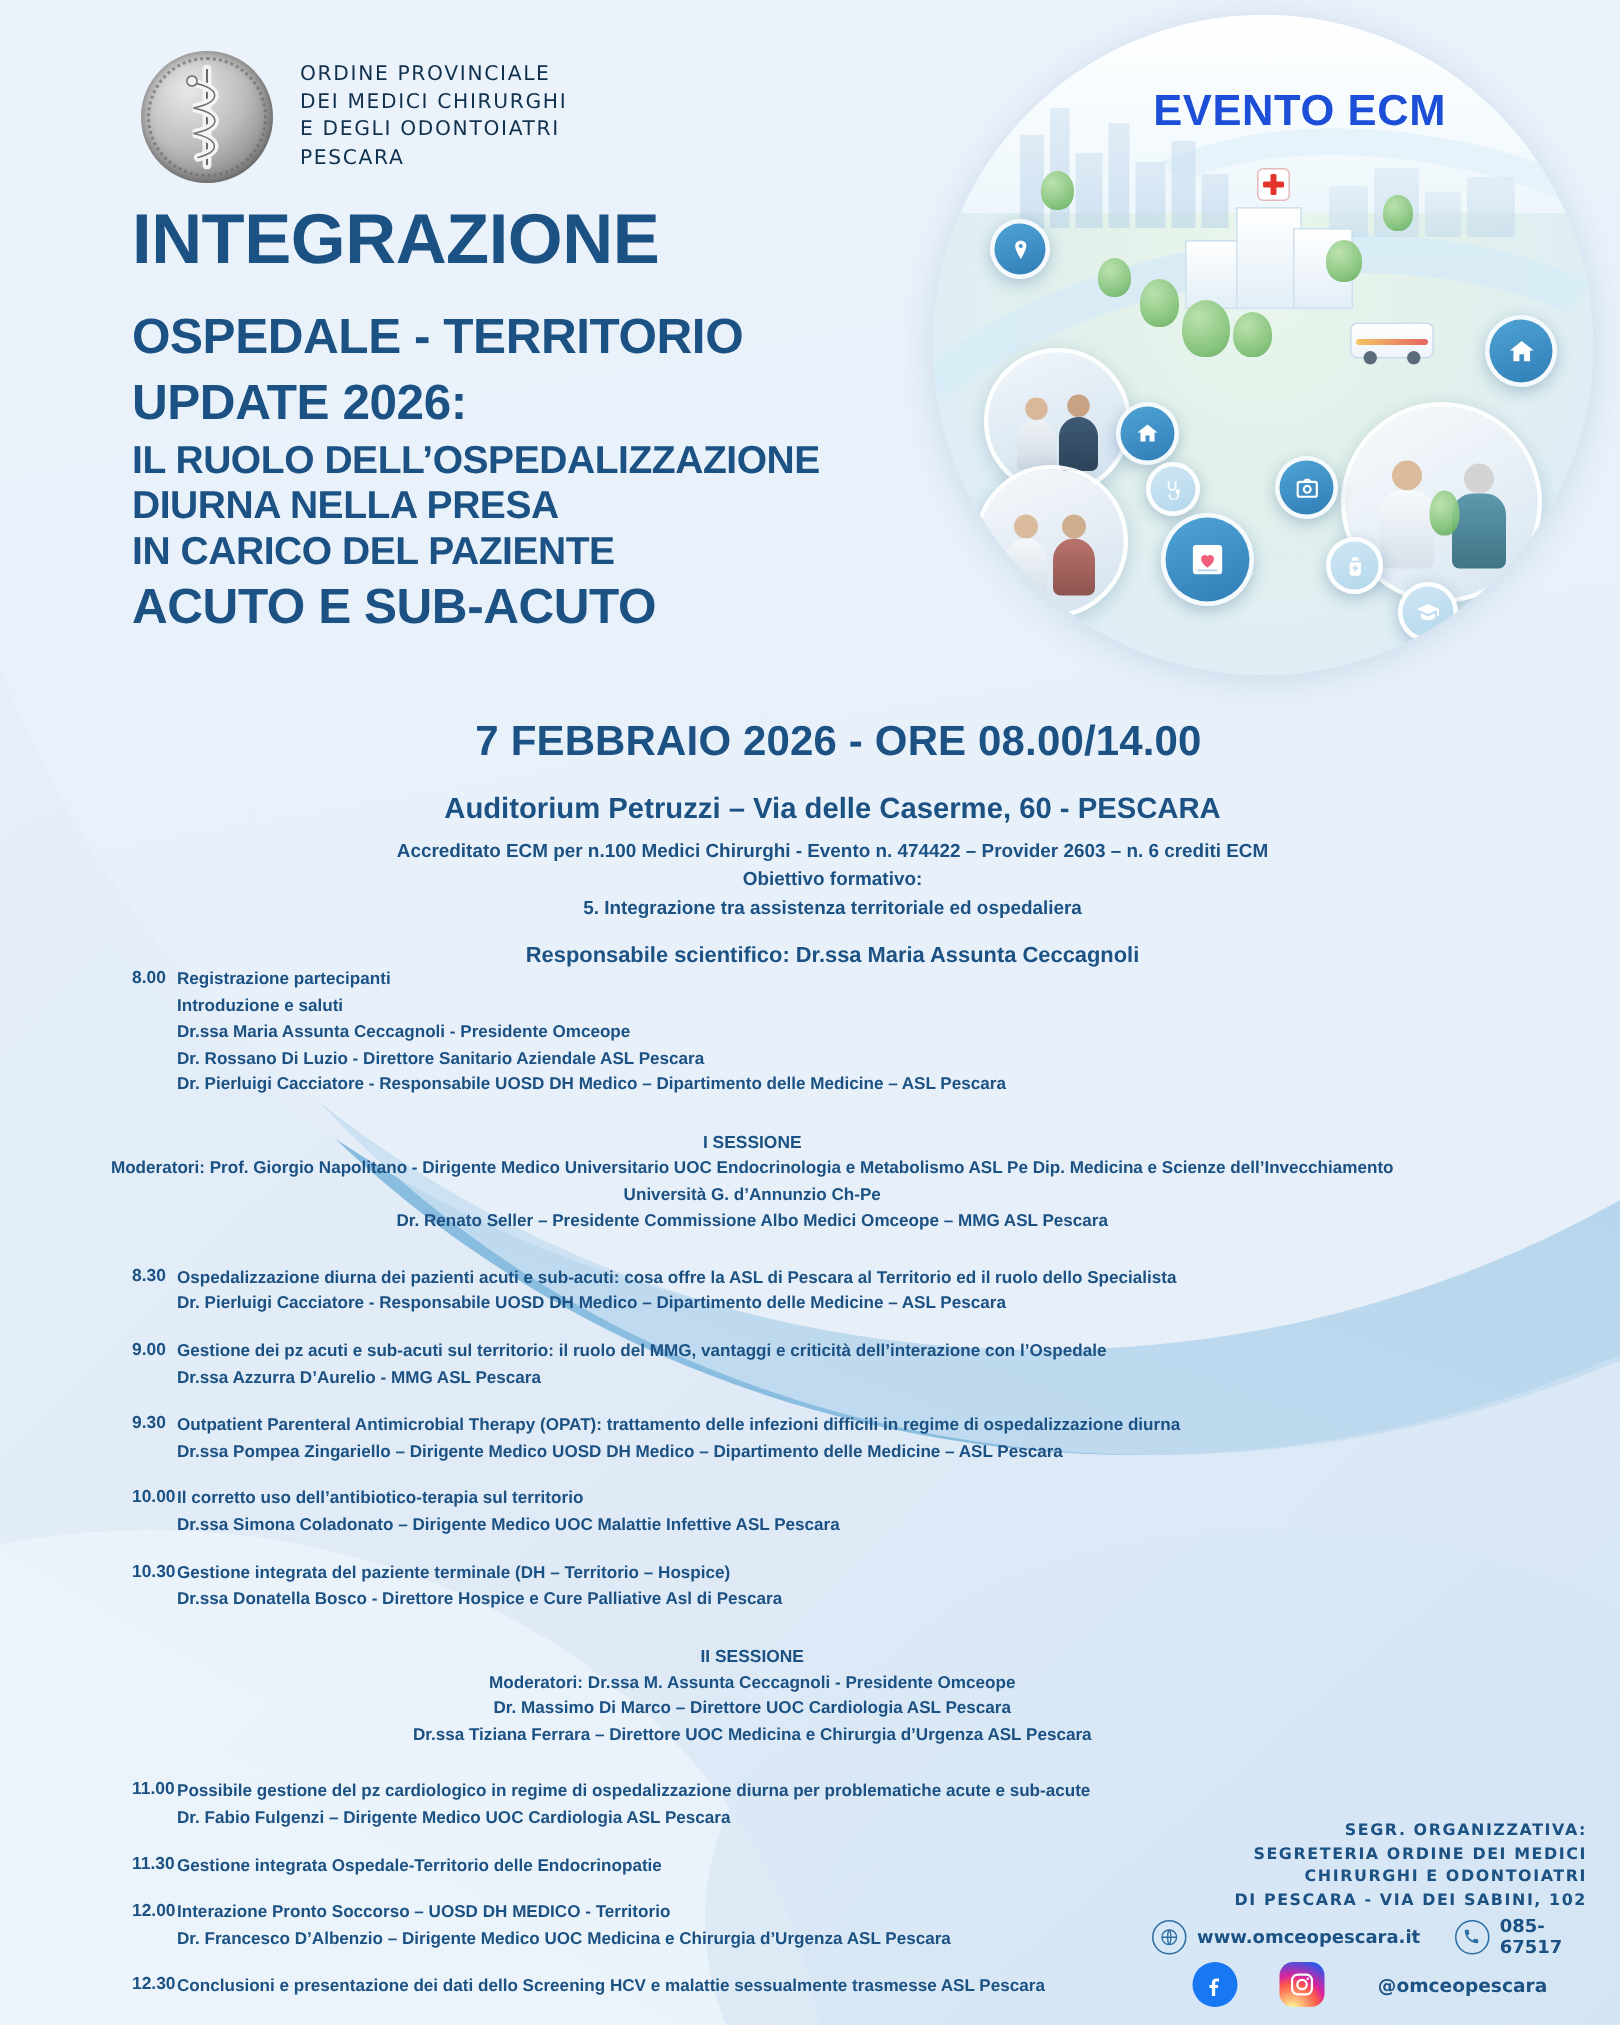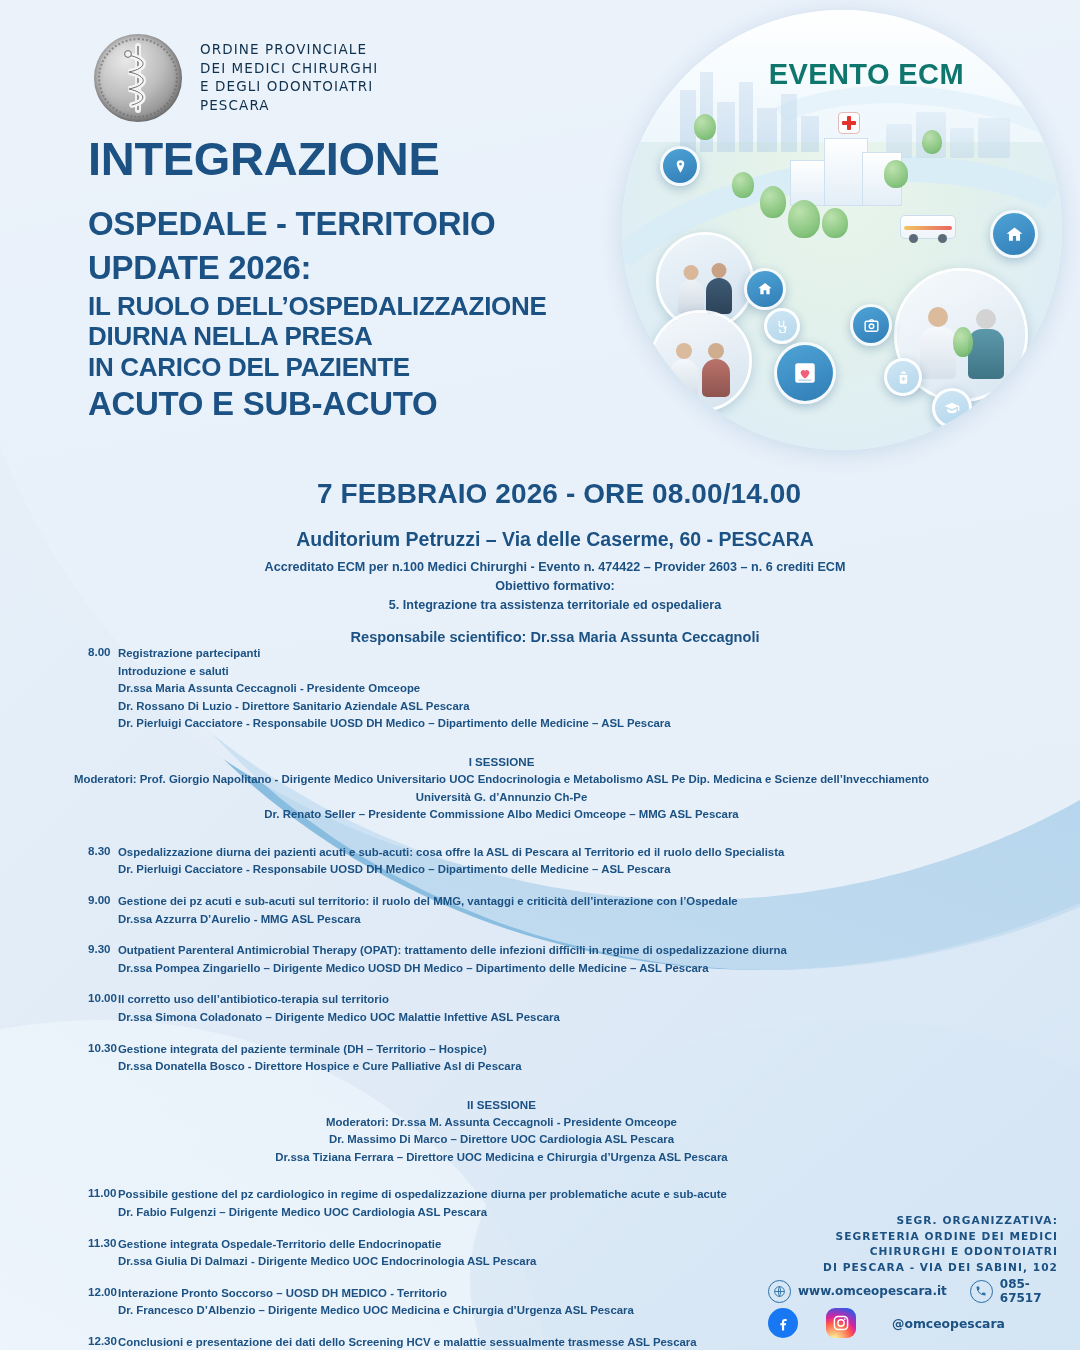--- a/index.html
+++ b/index.html
@@ -121,21 +121,21 @@
     position:absolute;border-radius:50%;
     background:linear-gradient(160deg,#4ea3d4 0%,#3d8dc4 60%,#2f7fb6 100%);
     border:3px solid rgba(255,255,255,.95);
     box-shadow:0 3px 10px rgba(35,90,140,.3);
     display:flex;align-items:center;justify-content:center;color:#fff;
   }
   .ibadge.pale{background:linear-gradient(160deg,#cfe6f4 0%,#b4d7ec 100%);color:#ffffff;}
   .ibadge svg{display:block;}
   .ecm-badge{
     position:absolute;right:98px;top:48px;z-index:6;
-    font-size:29px;font-weight:800;letter-spacing:.4px;color:#0f766e;
+    font-size:29px;font-weight:800;letter-spacing:.4px;color:#1d4ed8;
     font-family:"Liberation Sans",sans-serif;white-space:nowrap;
   }
 
   
   .titles{position:absolute;left:88px;top:135px;width:520px;z-index:5;}
   .t-line{color:#1b5183;font-weight:800;line-height:1.0;letter-spacing:-.3px;}
   .t1{font-size:47px;margin-bottom:25px;}
   .t2{font-size:33px;margin-bottom:11px;}
   .t3{font-size:33px;margin-bottom:7px;}
   .t4{font-size:26px;line-height:1.17;}
@@ -169,21 +169,21 @@
   .secretariat .ln{font-size:10.6px;font-weight:700;color:#1b5183;letter-spacing:1.05px;line-height:15.5px;}
   .contact-row{
     position:absolute;right:22px;top:1277px;width:290px;z-index:6;
     display:flex;align-items:center;justify-content:center;gap:9px;
   }
   .contact-row .c-item{display:flex;align-items:center;gap:7px;}
   .contact-row .c-item span{font-size:12px;font-weight:700;color:#1b5183;font-family:"DejaVu Sans",sans-serif;}
   .circ-ic{width:21px;height:21px;border-radius:50%;border:1.4px solid #2d6fa5;display:flex;align-items:center;justify-content:center;color:#2d6fa5;flex:none;}
   .social-row{
     position:absolute;right:22px;top:1308px;width:290px;z-index:6;
-    display:flex;align-items:center;gap:28px;
+    display:flex;align-items:center;justify-content:center;gap:28px;
   }
   .fb{width:30px;height:30px;border-radius:50%;background:#1877f2;display:flex;align-items:center;justify-content:center;flex:none;}
   .ig{width:30px;height:30px;border-radius:9px;flex:none;
     background:radial-gradient(circle at 28% 107%,#fdf497 0%,#fdf497 5%,#fd5949 45%,#d6249f 60%,#285aeb 90%);
     display:flex;align-items:center;justify-content:center;}
   .social-row .handle{font-size:12.4px;font-weight:700;color:#1b5183;margin-left:8px;font-family:"DejaVu Sans",sans-serif;}
 </style>
 </head>
 <body>
 
@@ -439,21 +439,20 @@
       <div class="lines">
         <div>Possibile gestione del pz cardiologico in regime di ospedalizzazione diurna per problematiche acute e sub-acute</div>
         <div>Dr. Fabio Fulgenzi – Dirigente Medico UOC Cardiologia ASL Pescara</div>
       </div>
     </div>
 
     <div class="slot">
       <div class="time">11.30</div>
       <div class="lines">
         <div>Gestione integrata Ospedale-Territorio delle Endocrinopatie</div>
-        <div>Dr.ssa Giulia Di Dalmazi - Dirigente Medico UOC Endocrinologia ASL Pescara</div>
       </div>
     </div>
 
     <div class="slot">
       <div class="time">12.00</div>
       <div class="lines">
         <div>Interazione Pronto Soccorso – UOSD DH MEDICO - Territorio</div>
         <div>Dr. Francesco D’Albenzio – Dirigente Medico UOC Medicina e Chirurgia d’Urgenza ASL Pescara</div>
       </div>
     </div>

